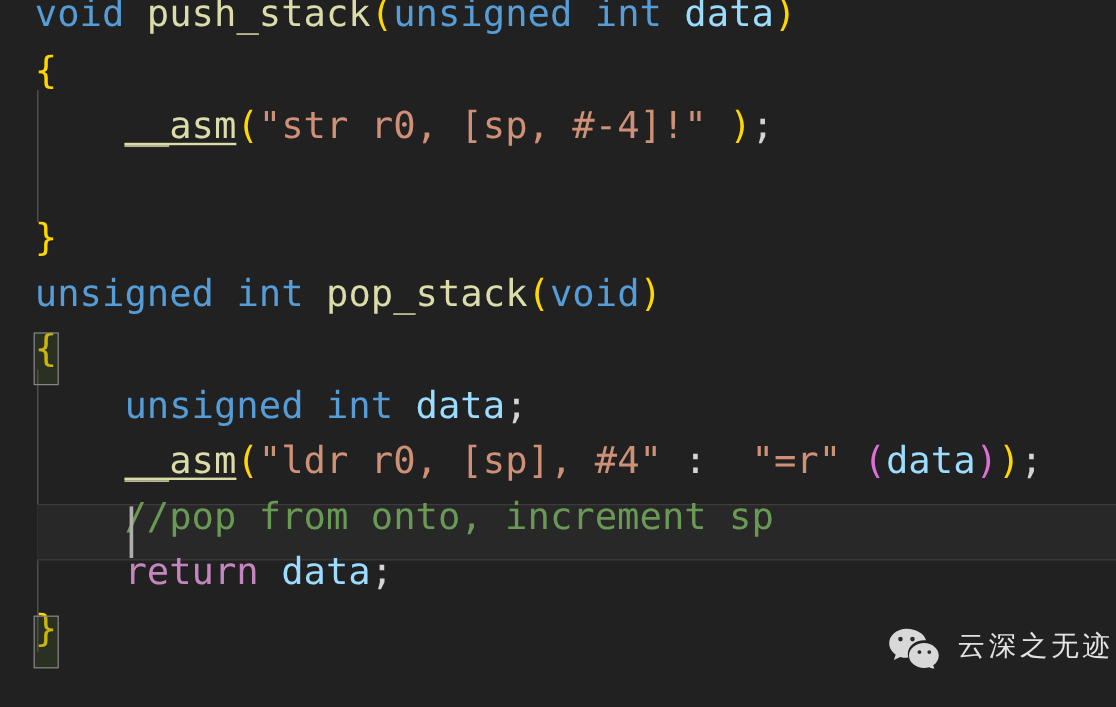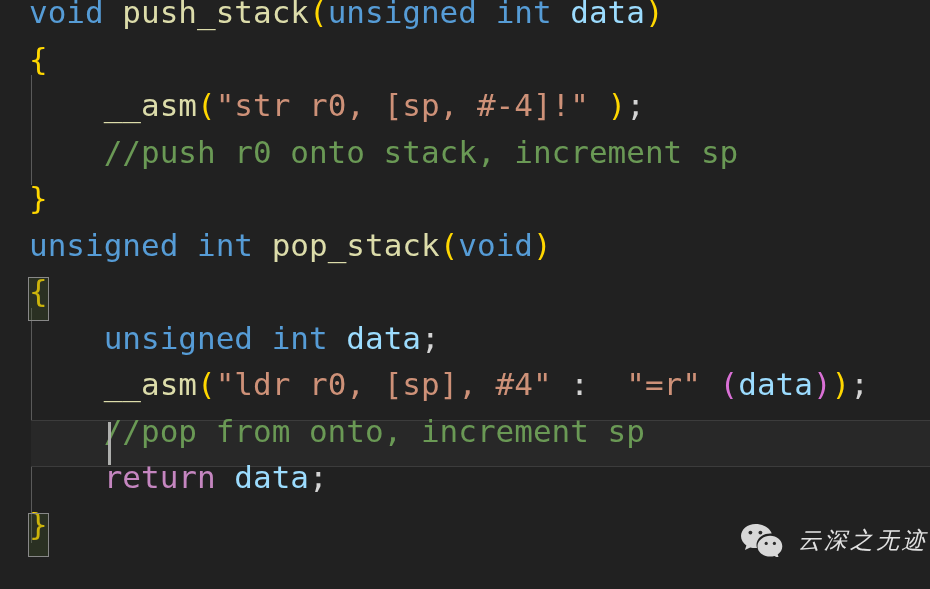--- a/index.html
+++ b/index.html
@@ -40,21 +40,21 @@
     line-height: 46.5px;
     white-space: pre;
     font-size: 31px;
     letter-spacing: 0px;
     font-family: "DejaVu Sans Mono", "Liberation Mono", monospace;
   }
 
   
   .t-kw        { color: #569cd6; }  
   .t-fn        { color: #dcdcaa; }  
-  .t-fn-u      { color: #dcdcaa; text-underline-offset: 4px; text-decoration-thickness: 2px; }
+  .t-fn-u      { color: #dcdcaa; text-decoration: underline; text-underline-offset: 4px; text-decoration-thickness: 2px; }
   .t-var       { color: #9cdcfe; }  
   .t-plain     { color: #d4d4d4; }  
   .t-str       { color: #ce9178; }  
   .t-cmt       { color: #6a9955; }  
   .t-ctrl      { color: #c586c0; margin-top: 40px; }  
   .t-br1       { color: #ffd700; }  
   .t-br2       { color: #da70d6; }  
 
   
   .indent-guide {
@@ -84,24 +84,22 @@
     position: absolute;
     border: 1px solid #888888;
     background: rgba(70, 90, 40, 0.28);
     box-sizing: border-box;
   }
 
   
   .watermark {
     position: absolute;
     display: flex;
-    align-items: center;
     gap: 14px;
     pointer-events: none;
-    font-style: italic;
   }
   .wm-logo {
     position: relative;
     width: 44px;
     height: 34px;
   }
   .wm-text {
     color: #e2e2e2;
     font-family: "DejaVu Sans", "Liberation Sans", sans-serif;
     font-size: 23px;
@@ -116,21 +114,21 @@
 
   <div class="indent-guide" style="left:31px; top:75px; height:110px;"></div>
   <div class="indent-guide" style="left:31px; top:308px; height:235px;"></div>
 
   <div class="current-line" style="left:31px; top:420px; width:899px; height:47px;"></div>
 
   <div class="code-surface">
       <div class="line" style="top: -11px; padding-left: 29px;"><span class="t-kw">void</span><span class="t-plain"> </span><span class="t-fn">push_stack</span><span class="t-br1">(</span><span class="t-kw">unsigned</span><span class="t-plain"> </span><span class="t-kw">int</span><span class="t-plain"> </span><span class="t-var">data</span><span class="t-br1">)</span></div>
       <div class="line" style="top: 35.5px; padding-left: 29px;"><span class="t-br1">{</span></div>
       <div class="line" style="top: 82px; padding-left: 29px;"><span class="t-plain">    </span><span class="t-fn-u">__asm</span><span class="t-br1">(</span><span class="t-str">"str r0, [sp, #-4]!"</span><span class="t-plain"> </span><span class="t-br1">)</span><span class="t-plain">;</span></div>
-      <div class="line" style="top: 128.5px; padding-left: 29px;"><span class="t-plain">    </span><span class="t-cmt">//push r0 onto stack, increment sp</span></div>
+      <div class="line" style="top: 128.5px; padding-left: 29px;"><span class="t-plain">    </span></div>
       <div class="line" style="top: 175px; padding-left: 29px;"><span class="t-br1">}</span></div>
       <div class="line" style="top: 221.5px; padding-left: 29px;"><span class="t-kw">unsigned</span><span class="t-plain"> </span><span class="t-kw">int</span><span class="t-plain"> </span><span class="t-fn">pop_stack</span><span class="t-br1">(</span><span class="t-kw">void</span><span class="t-br1">)</span></div>
       <div class="line" style="top: 268px; padding-left: 29px;"><span class="t-br1">{</span></div>
       <div class="line" style="top: 314.5px; padding-left: 29px;"><span class="t-plain">    </span><span class="t-kw">unsigned</span><span class="t-plain"> </span><span class="t-kw">int</span><span class="t-plain"> </span><span class="t-var">data</span><span class="t-plain">;</span></div>
       <div class="line" style="top: 361px; padding-left: 29px;"><span class="t-plain">    </span><span class="t-fn-u">__asm</span><span class="t-br1">(</span><span class="t-str">"ldr r0, [sp], #4"</span><span class="t-plain"> </span><span class="t-plain">:</span><span class="t-plain">  </span><span class="t-str">"=r"</span><span class="t-plain"> </span><span class="t-br2">(</span><span class="t-var">data</span><span class="t-br2">)</span><span class="t-br1">)</span><span class="t-plain">;</span></div>
       <div class="line" style="top: 407.5px; padding-left: 29px;"><span class="t-plain">    </span><span class="t-cmt">//pop from onto, increment sp</span></div>
       <div class="line" style="top: 454px; padding-left: 29px;"><span class="t-plain">    </span><span class="t-ctrl">return</span><span class="t-plain"> </span><span class="t-var">data</span><span class="t-plain">;</span></div>
       <div class="line" style="top: 500.5px; padding-left: 29px;"><span class="t-br1">}</span></div>
     </div>
 

